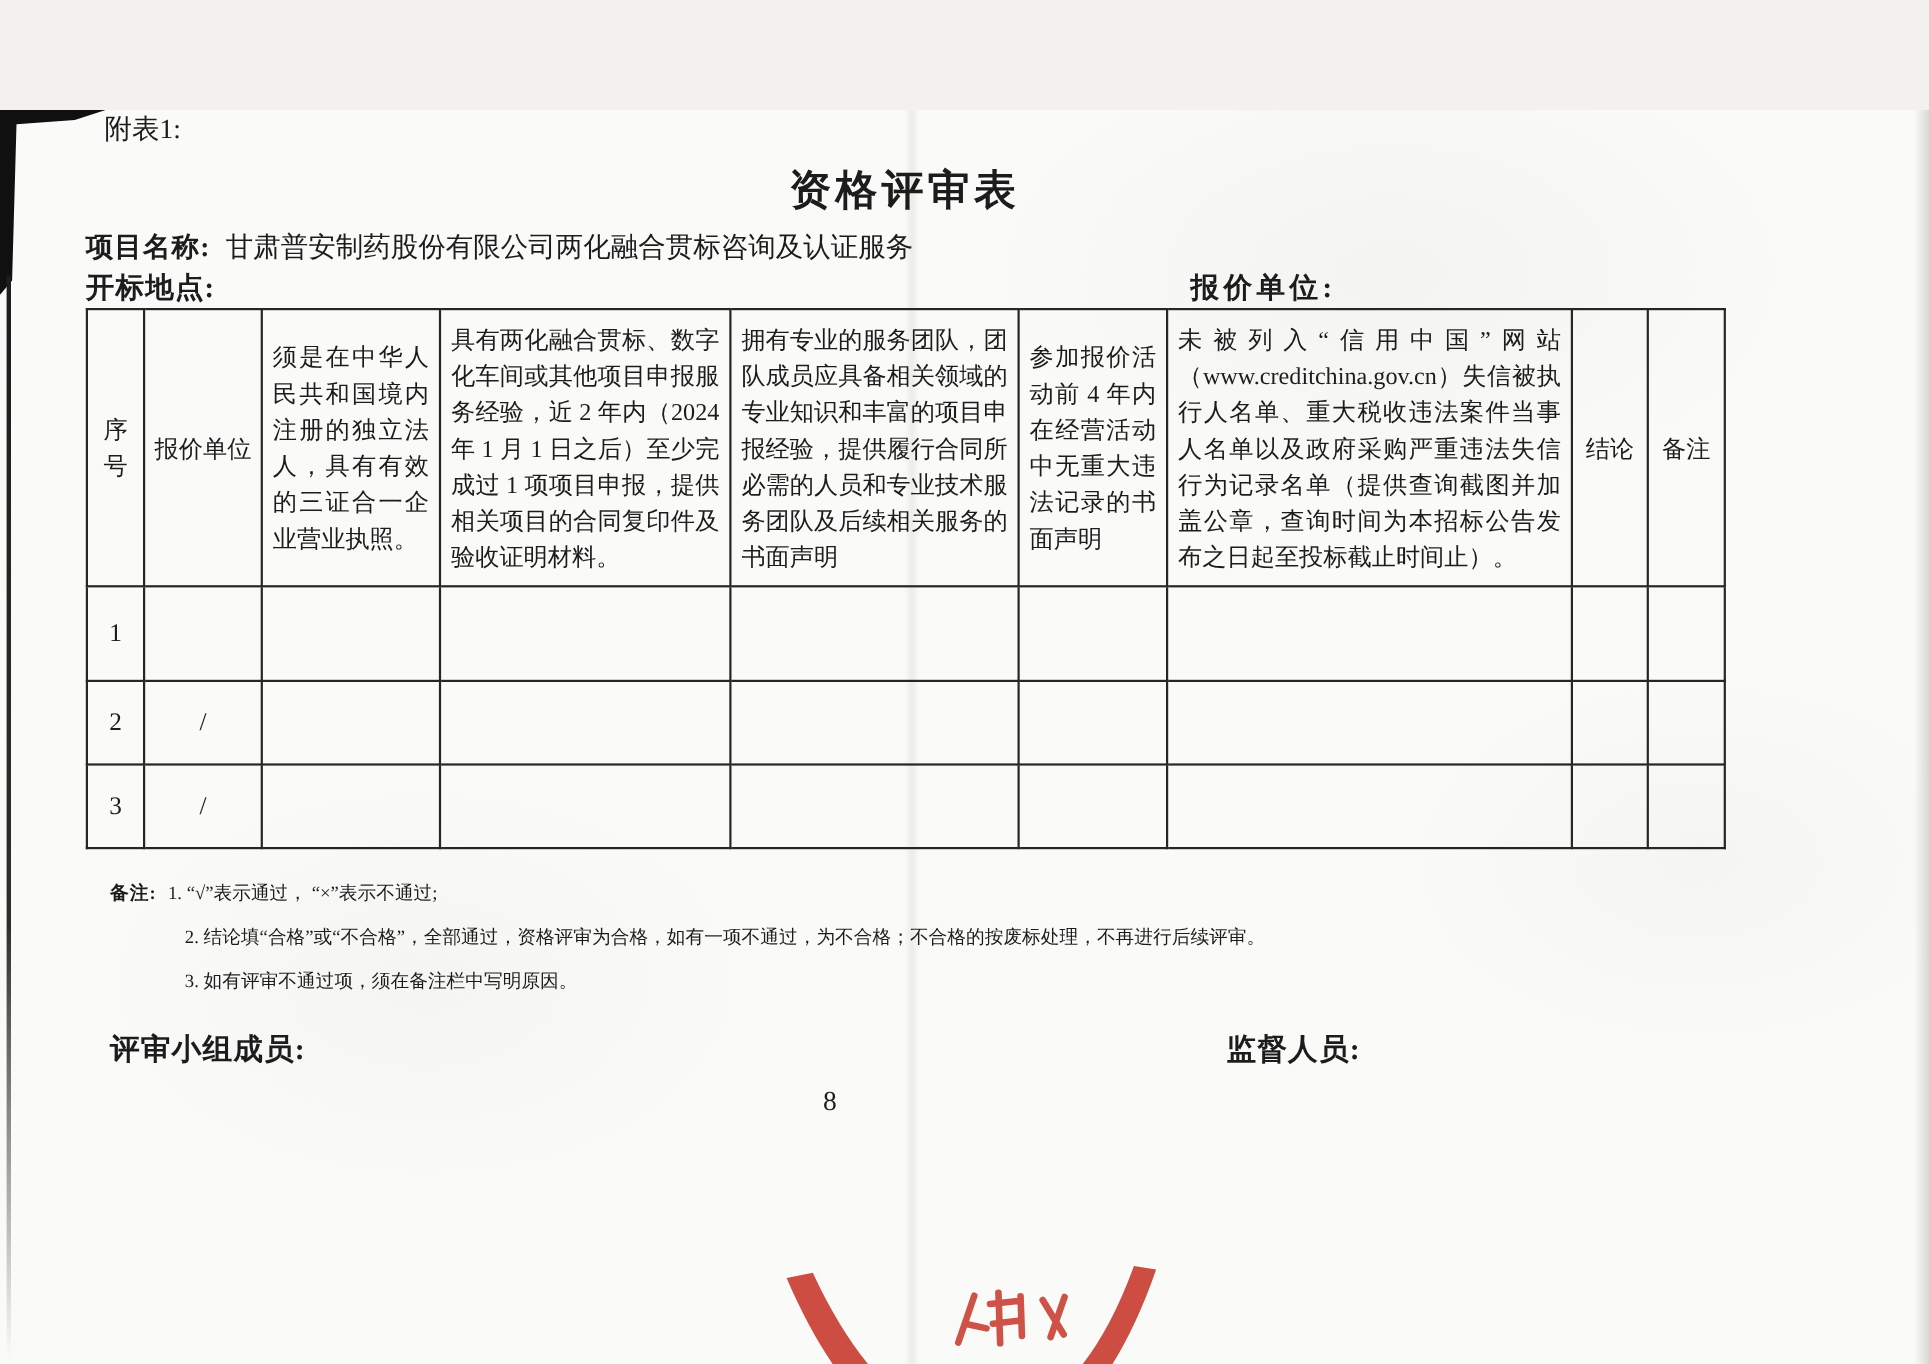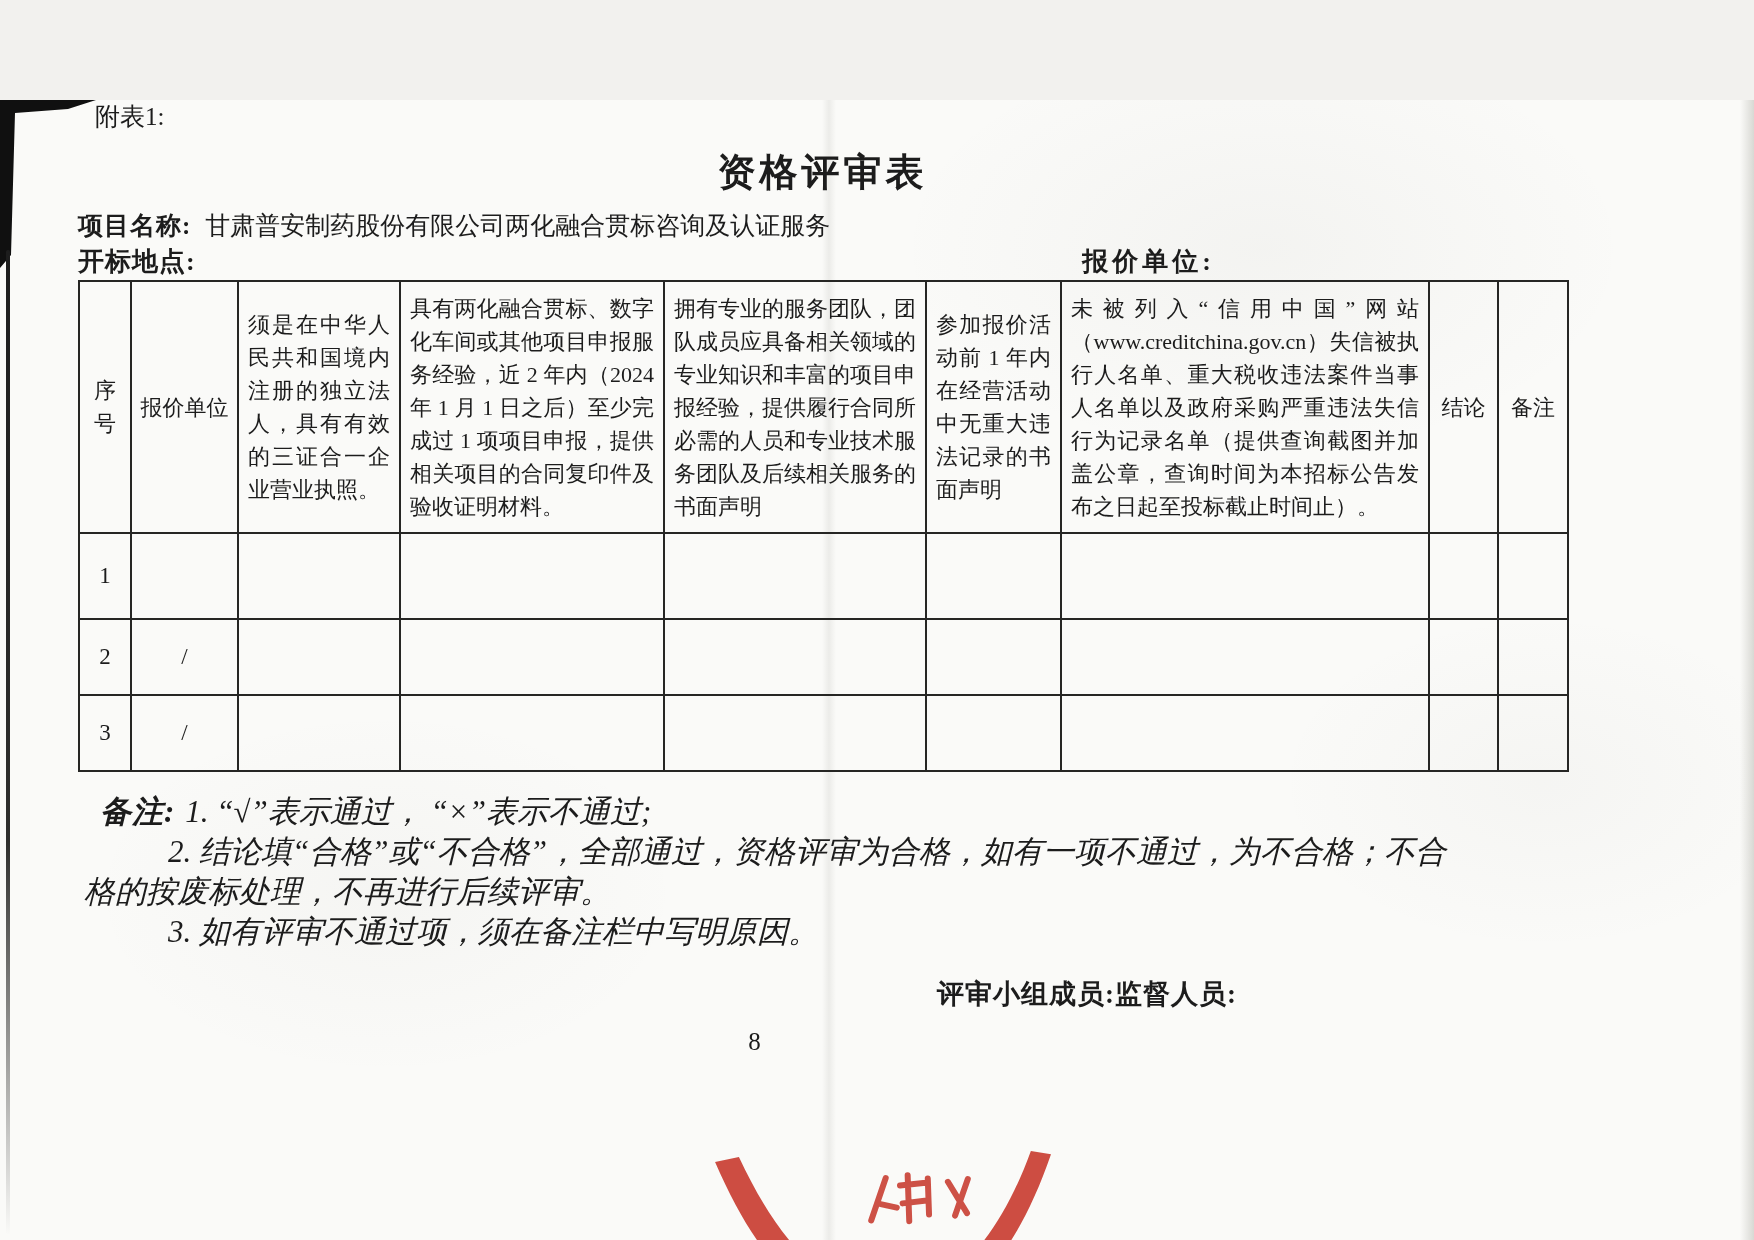--- a/index.html
+++ b/index.html
@@ -55,26 +55,26 @@
   }
   table.qual th,table.qual td{
     border:2px solid #262624;vertical-align:middle;font-weight:400;
     font-size:22px;color:var(--ink);
   }
   table.qual thead th{height:238px;line-height:33px;padding:6px 9px;text-align:justify;}
   table.qual thead th.ctr{text-align:center;padding:6px 4px;}
   table.qual tbody td{height:74px;text-align:center;font-size:23px;padding:0 6px;}
   table.qual tbody td.seq{text-align:center;}
   table.qual tbody tr.r1 td{height:84px;}
-  .notes{margin:20px 4px 0 6px;width:1372px;font-size:31px;line-height:40px;font-style:italic;}
+  .notes{margin:20px 4px 0 6px;width:1372px;font-size:17px;line-height:40px;}
   .notes p{margin:0;}
   .notes .n1{text-indent:16px;}
   .notes .n1 .lbl{font-weight:700;margin-right:10px;letter-spacing:1px;}
   .notes .nx{text-indent:84px;}
-  .sign-row{margin-top:24px;display:flex;justify-content:flex-end;font-size:27px;font-weight:700;letter-spacing:1px;}
+  .sign-row{margin-top:24px;display:flex;justify-content:space-between;font-size:27px;font-weight:700;letter-spacing:1px;}
   .sign-row .team{margin-left:22px;}
   .sign-row .sup{margin-right:330px;}
   .pageno{margin-top:16px;text-align:center;font-size:25px;transform:translateX(-68px);}
 </style>
 </head>
 <body>
 
 <div class="scan">
 
   <div class="art-topleft"></div>
@@ -109,21 +109,21 @@
           <col style="width:69px">
           <col style="width:70px">
       </colgroup>
       <thead>
         <tr>
           <th class="ctr">序号</th>
           <th class="ctr">报价单位</th>
           <th>须是在中华人民共和国境内注册的独立法人，具有有效的三证合一企业营业执照。</th>
           <th>具有两化融合贯标、数字化车间或其他项目申报服务经验，近 2 年内（2024 年 1 月 1 日之后）至少完成过 1 项项目申报，提供相关项目的合同复印件及验收证明材料。</th>
           <th>拥有专业的服务团队，团队成员应具备相关领域的专业知识和丰富的项目申报经验，提供履行合同所必需的人员和专业技术服务团队及后续相关服务的书面声明</th>
-          <th>参加报价活动前 1 年内在经营活动中无重大违法记录的书面声明</th>
+          <th>参加报价活动前 4 年内在经营活动中无重大违法记录的书面声明</th>
           <th>未被列入“信用中国”网站（www.creditchina.gov.cn）失信被执行人名单、重大税收违法案件当事人名单以及政府采购严重违法失信行为记录名单（提供查询截图并加盖公章，查询时间为本招标公告发布之日起至投标截止时间止）。</th>
           <th class="ctr">结论</th>
           <th class="ctr">备注</th>
         </tr>
       </thead>
       <tbody>
         <tr class="r1">
           <td class="seq">1</td>
           <td></td>
           <td></td>

